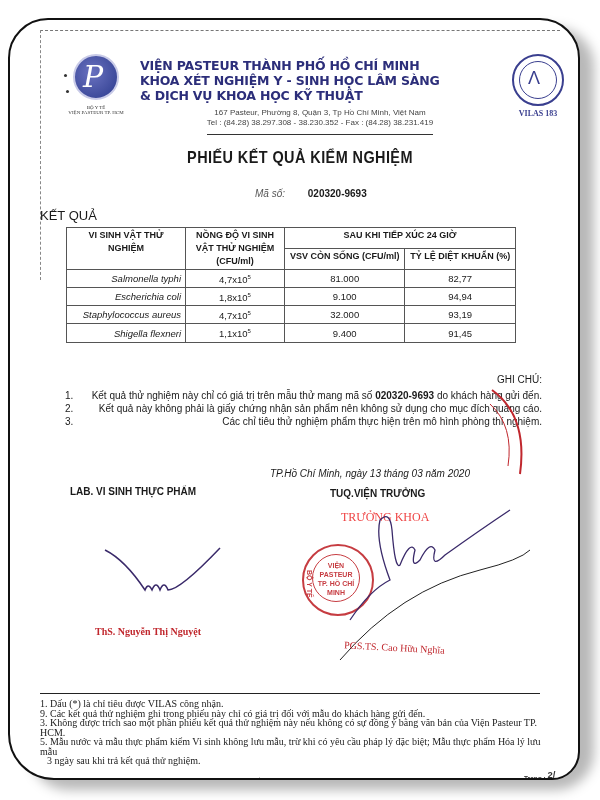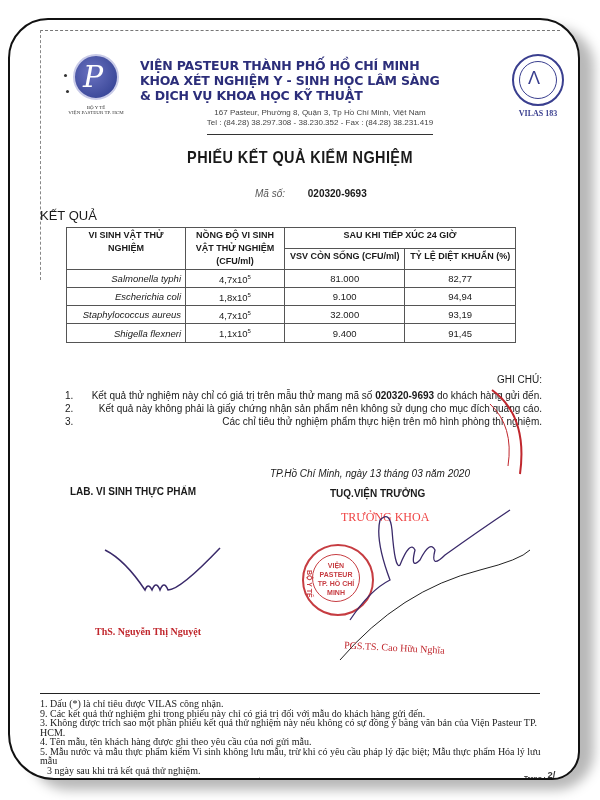--- a/index.html
+++ b/index.html
@@ -185,21 +185,20 @@
     <path d="M60 190 Q120 120 200 100 Q240 90 250 80" stroke="#222" stroke-width="1" fill="none"></path>
     <path d="M70 150 Q90 120 110 110 Q95 70 100 50 Q110 40 112 60 Q115 100 120 95 Q130 70 135 80 Q130 100 140 90 Q150 70 155 80 Q150 100 165 85 Q200 60 230 40" stroke="#3a2a6a" stroke-width="1.3" fill="none"></path>
   </svg>
   <div class="name-right">PGS.TS. Cao Hữu Nghĩa</div>
 
   <div class="footline"></div>
   <div class="footnotes">
     <div>1. Dấu (*) là chỉ tiêu được VILAS công nhận.</div>
     <div>9. Các kết quả thử nghiệm ghi trong phiếu này chỉ có giá trị đối với mẫu do khách hàng gửi đến.</div>
     <div>3. Không được trích sao một phần phiếu kết quả thử nghiệm này nếu không có sự đồng ý bằng văn bản của Viện Pasteur TP. HCM.</div>
-    <div>4. Tên mẫu, tên khách hàng được ghi theo yêu cầu của nơi gửi mẫu.</div>
     <div>5. Mẫu nước và mẫu thực phẩm kiểm Vi sinh không lưu mẫu, trừ khi có yêu cầu pháp lý đặc biệt; Mẫu thực phẩm Hóa lý lưu mẫu</div>
     <div class="ind">3 ngày sau khi trả kết quả thử nghiệm.</div>
   </div>
 
   <div class="bottom" style="left:12px">SHLS/BM_TT/03/04</div>
   <div class="bottom" style="left:215px">Lần ban hành : 04/00</div>
   <div class="trang">
     <span>Trang :</span>
     <span class="pg">2/ 2</span>
   </div>

